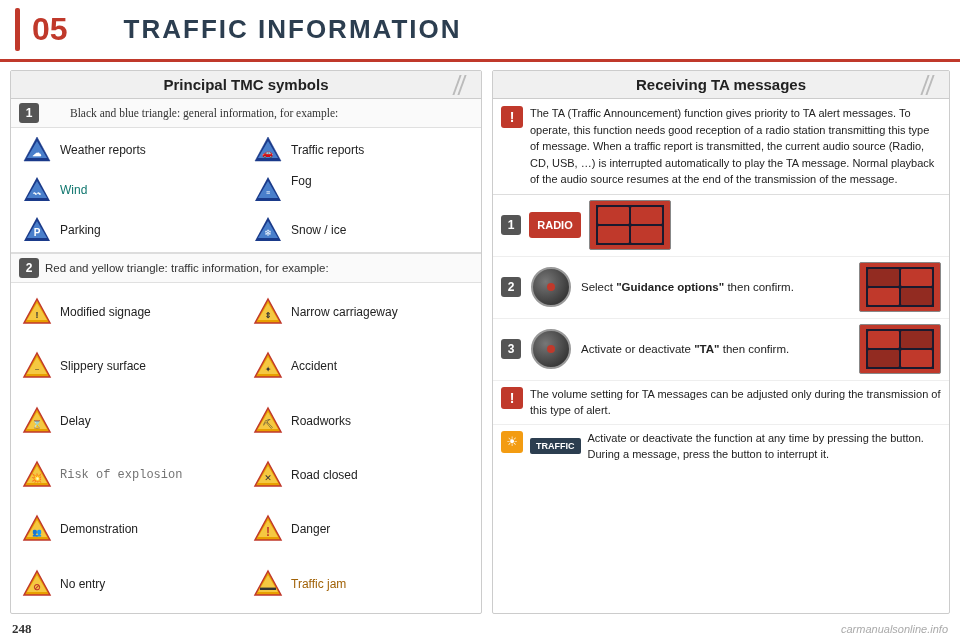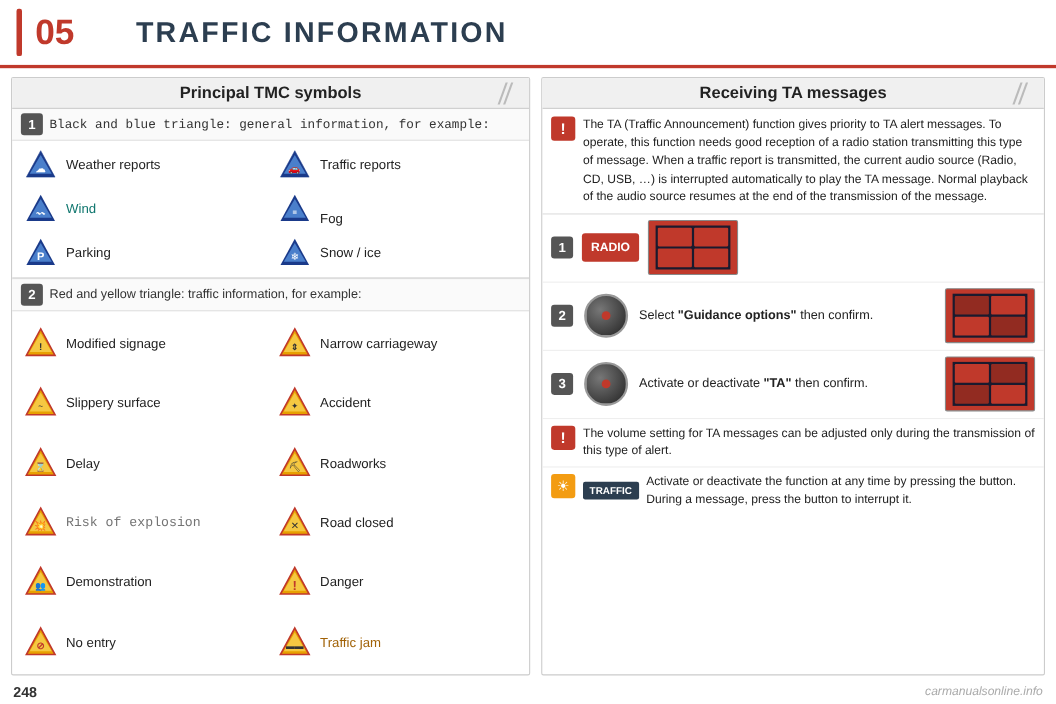--- a/index.html
+++ b/index.html
@@ -30,21 +30,21 @@
     <div style="background:#f0f0f0; border-bottom:1px solid #ccc; display:flex; align-items:center; justify-content:center; padding:5px 12px; position:relative;">
       <span style="font-size:15px; font-weight:bold; color:#222; font-family:Arial,sans-serif;">Principal TMC symbols</span>
       <div style="position:absolute; right:18px; display:flex; gap:3px; align-items:center; height:100%;">
         <div style="width:2px; height:20px; background:#bbb; transform:skewX(-20deg);"></div>
         <div style="width:2px; height:20px; background:#bbb; transform:skewX(-20deg);"></div>
       </div>
     </div>
 
     <div style="display:flex; align-items:center; padding:4px 8px; background:#fafafa; border-bottom:1px solid #e0e0e0;">
       <span style="display:inline-flex; align-items:center; justify-content:center; width:20px; height:20px; background:#555; color:#fff; font-weight:bold; font-size:12px; border-radius:3px; margin-right:6px; flex-shrink:0;">1</span>
-      <span style="font-size:11.5px; color:#333; font-family:Liberation Mono, monospace;">Black and blue triangle: general information, for example:</span>
+      <span style="font-size:11.5px; color:#333; font-family:Liberation Serif, serif;margin-left:25px;">Black and blue triangle: general information, for example:</span>
     </div>
 
     <div style="display:grid; grid-template-columns:1fr 1fr; padding:2px 4px; border-bottom:2px solid #ddd;">
 
       <div style="display:flex; align-items:center; padding:4px 6px;">
         <div style="width:32px; height:32px; flex-shrink:0; margin-right:7px; display:flex; align-items:center; justify-content:center;">
           <svg width="30" height="30" viewBox="0 0 30 30">
               <polygon points="15,2 28,26 2,26" fill="#1a3a8a" stroke="#1a3a8a" stroke-width="0.5"></polygon>
               <polygon points="15,6 25,23 5,23" fill="#4a7fcb"></polygon>
               <text x="15" y="21" text-anchor="middle" font-size="9" fill="#fff" font-weight="bold">☁</text>
@@ -67,21 +67,21 @@
       <div style="display:flex; align-items:center; padding:4px 6px;">
         <div style="width:32px; height:32px; flex-shrink:0; margin-right:7px; display:flex; align-items:center; justify-content:center;">
           <svg width="30" height="30" viewBox="0 0 30 30">
               <polygon points="15,2 28,26 2,26" fill="#1a3a8a"></polygon>
               <polygon points="15,6 25,23 5,23" fill="#4a7fcb"></polygon>
               <text x="15" y="21" text-anchor="middle" font-size="8" fill="#fff">〰</text>
             </svg>
         </div>
         <span style="font-size:12px; color:#0f766e; font-family:Arial,sans-serif;">Wind</span>
       </div>
-      <div style="display:flex; align-items:flex-end; padding:4px 6px;">
+      <div style="display:flex; align-items:flex-start; padding:4px 6px;">
         <div style="width:32px; height:32px; flex-shrink:0; margin-right:7px; display:flex; align-items:center; justify-content:center;">
           <svg width="30" height="30" viewBox="0 0 30 30">
               <polygon points="15,2 28,26 2,26" fill="#1a3a8a"></polygon>
               <polygon points="15,6 25,23 5,23" fill="#4a7fcb"></polygon>
               <text x="15" y="20" text-anchor="middle" font-size="7" fill="#fff">≡</text>
             </svg>
         </div>
         <span style="font-size:12px; color:#222; font-family:Arial,sans-serif;">Fog</span>
       </div>
 
@@ -317,15 +317,15 @@
       <div style="display:flex; align-items:center; justify-content:center; width:22px; height:22px; background:#f39c12; color:#fff; font-size:13px; border-radius:3px; flex-shrink:0; margin-top:1px;">☀</div>
       <div style="background:#2c3e50; color:#fff; font-size:9px; font-weight:bold; padding:3px 6px; border-radius:2px; flex-shrink:0; align-self:center; font-family:Arial,sans-serif;">
         <span>TRAFFIC</span>
       </div>
       <span style="font-size:11px; line-height:1.5; color:#222; font-family:Arial,sans-serif;">Activate or deactivate the function at any time by pressing the button.<br>During a message, press the button to interrupt it.</span>
     </div>
   </div>
 </div>
 
 <div style="height:22px; display:flex; align-items:center; padding:0 12px;">
-  <span style="font-size:13px; font-weight:bold; color:#333; font-family:Liberation Sans, sans-serif;">248</span>
+  <span style="font-size:13px; font-weight:bold; color:#333; font-family:Liberation Serif, serif;">248</span>
   <span style="margin-left:auto; font-size:11px; color:#aaa; font-family:Arial,sans-serif; font-style:italic;">carmanualsonline.info</span>
 </div>
 
 </body></html>

